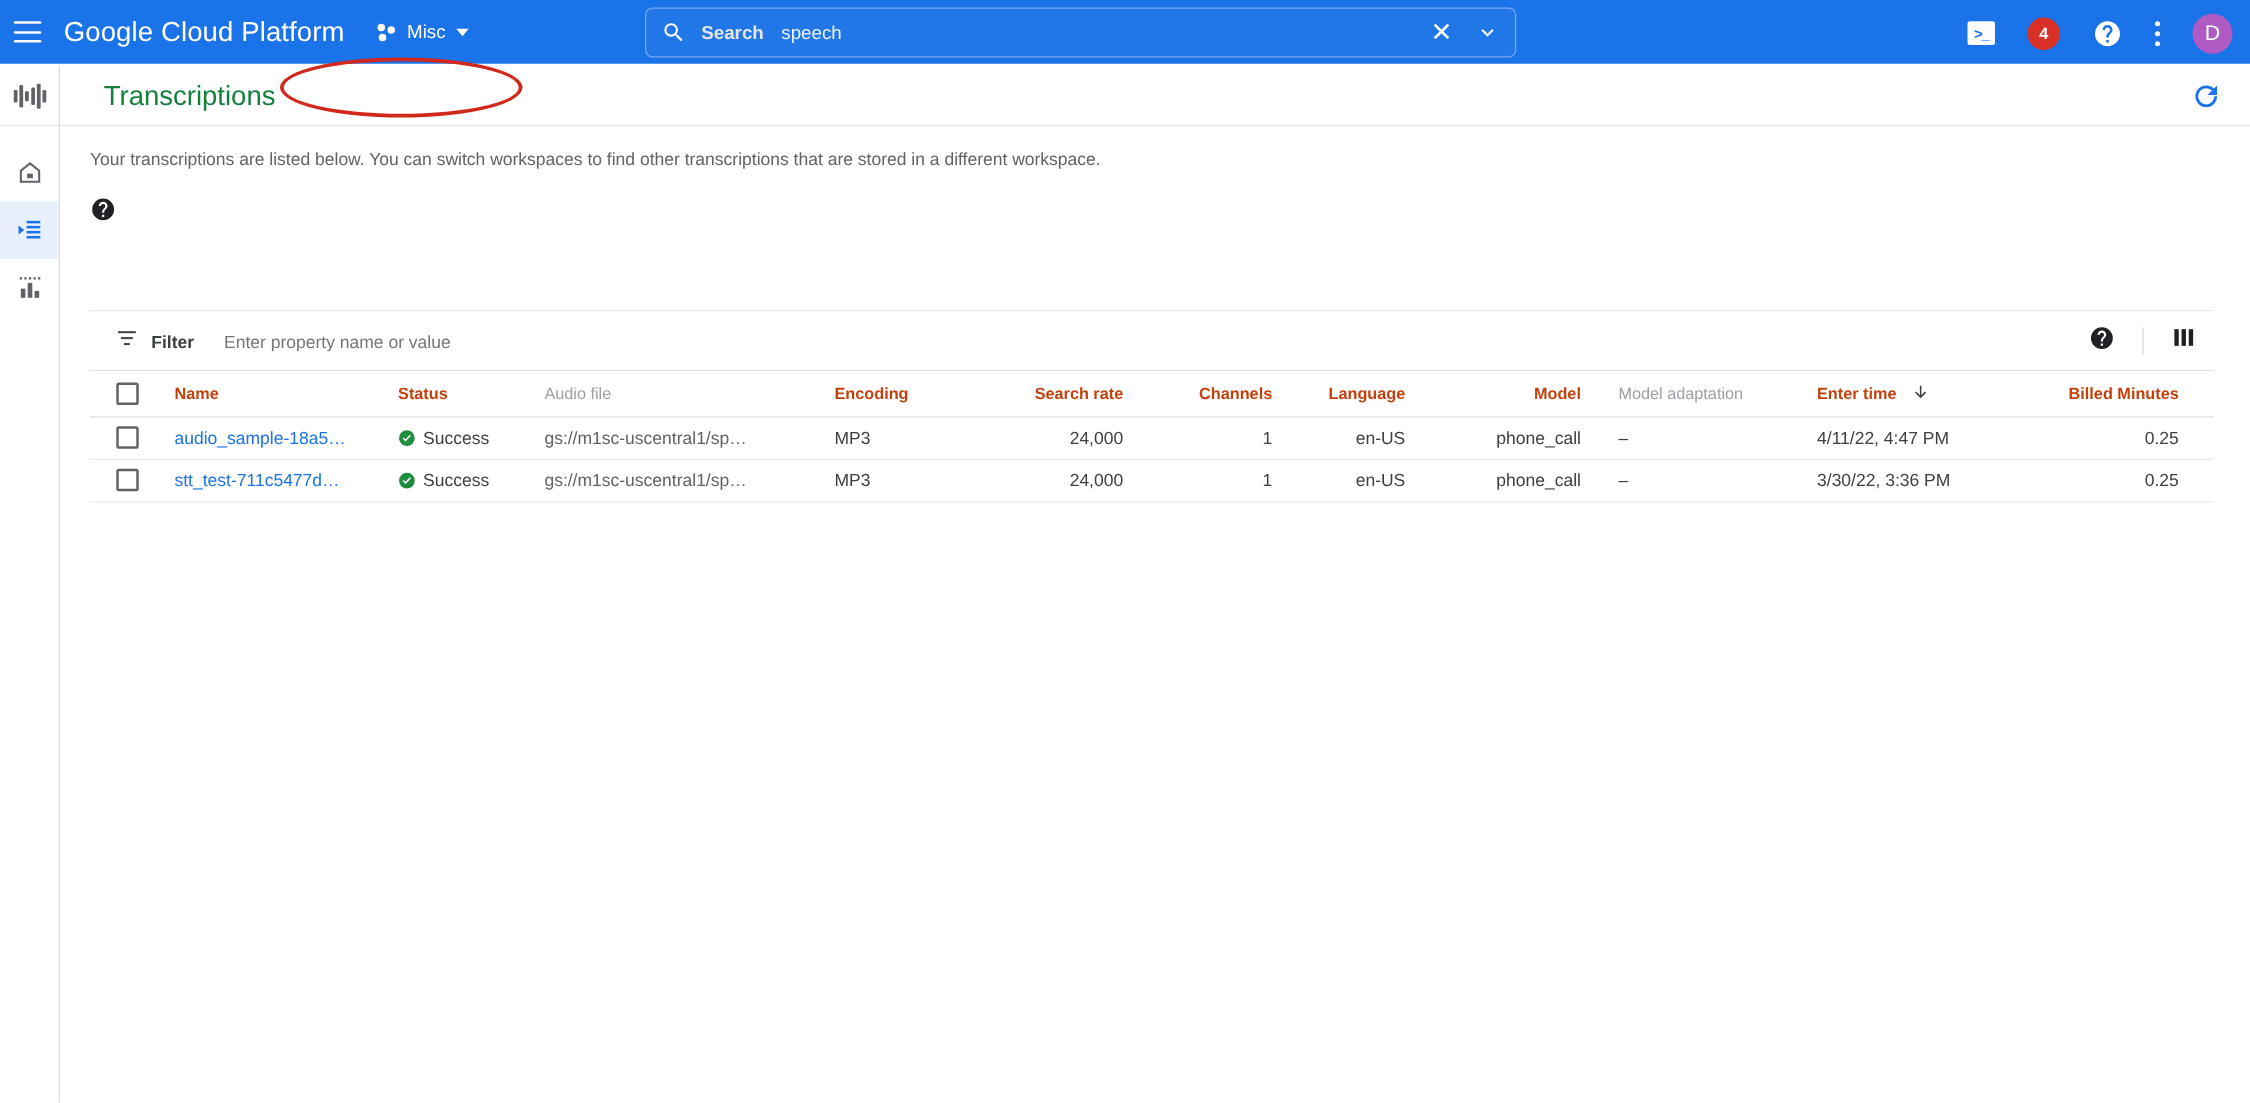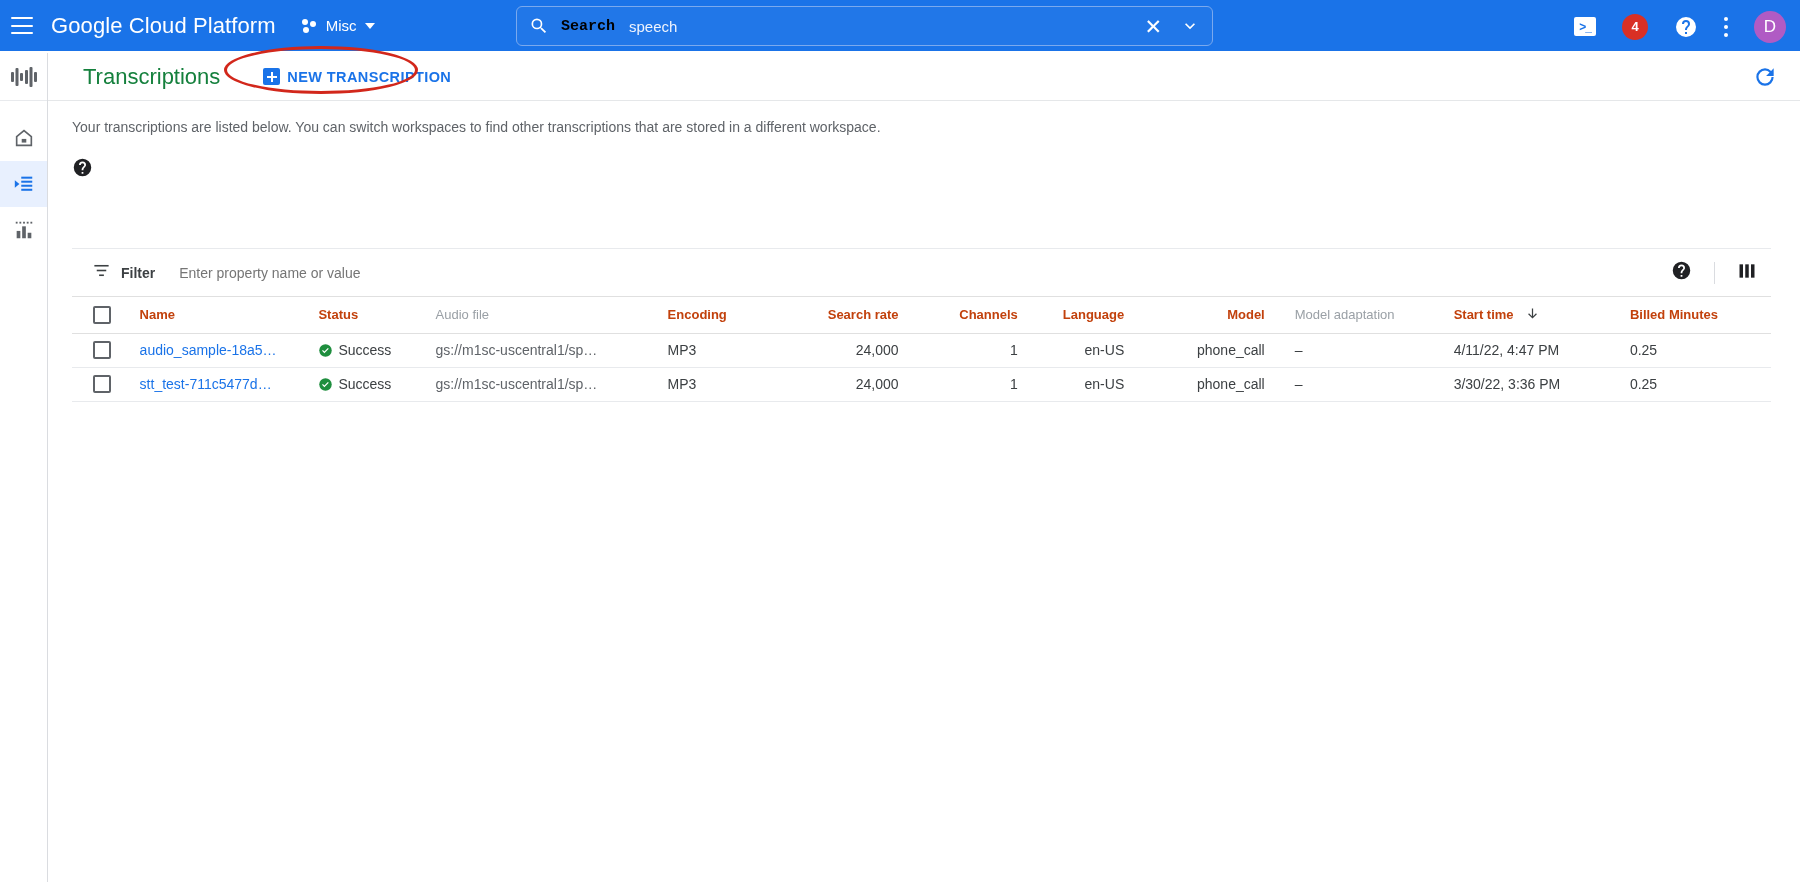--- a/index.html
+++ b/index.html
@@ -43,21 +43,21 @@
 
   
   .search-wrap {
     position: absolute; left: 516px; top: 6px;
     width: 697px; height: 40px;
     border: 1px solid #7aa9ee; border-radius: 6px;
     display: flex; align-items: center; padding: 0 12px;
     background: rgba(255,255,255,0.03);
   }
   .search-icon { width: 20px; height: 20px; margin-right: 12px; flex: 0 0 auto; }
-  .search-label { color: #000000; font-size: 15px; font-weight: bold; margin-right: 14px; font-family: Liberation Mono, monospace; }
+  .search-label { color: #e5e5e5; font-size: 15px; font-weight: bold; margin-right: 14px; }
   .search-value { color: #eef3fd; font-size: 15px; flex: 1 1 auto; }
   .search-clear { color: #fff; font-size: 21px; margin-right: 18px; cursor: pointer; line-height: 1; }
   .search-expand { cursor: pointer; display: flex; align-items: center; }
 
   .top-right {
     position: absolute; right: 14px; top: 0; height: 53px;
     display: flex; align-items: center; gap: 26px;
   }
   .ticon { cursor: pointer; display: flex; align-items: center; justify-content: center; }
   .term-ico {
@@ -187,21 +187,21 @@
   .c-name { width: 168px; text-align: left; }
   .c-status { width: 110px; text-align: left; }
   .c-audio { width: 218px; text-align: left; }
   .c-enc { width: 114px; text-align: left; }
   .c-rate { width: 118px; text-align: right; }
   .c-chan { width: 112px; text-align: right; }
   .c-lang { width: 100px; text-align: right; }
   .c-model { width: 132px; text-align: right; }
   .c-adapt { width: 138px; text-align: left; padding-left: 22px !important; }
   .c-start { width: 190px; text-align: left; padding-left: 34px !important; }
-  .c-billed { width: 140px; text-align: left; padding-right: 28px !important; }
+  .c-billed { width: 140px; text-align: right; padding-right: 28px !important; }
 
   .chk {
     width: 18px; height: 18px; border: 2px solid #5f6368; border-radius: 2px;
     display: inline-block; cursor: pointer; vertical-align: middle;
   }
   .link { color: #1a73e8; text-decoration: none; cursor: pointer; font-size: 14px; }
   .status-cell { display: flex; align-items: center; gap: 5px; }
   .sort-arrow { margin-left: 8px; display: inline-block; vertical-align: -2px; }
   .audio-muted { color: #5f6368; }
 </style>
@@ -301,24 +301,20 @@
         <rect x="4" y="13" width="4" height="8"></rect>
         <rect x="10" y="8" width="4" height="13"></rect>
         <rect x="16" y="15" width="4" height="6"></rect>
       </g>
     </svg>
   </div>
 </div>
 
 <div class="page-head">
   <div class="page-title">Transcriptions</div>
-  <div class="new-btn">
-    <span class="plus-ico"></span>
-    <span class="new-btn-label">NEW TRANSCRIPTION</span>
-  </div>
   <div class="refresh-btn">
     <svg width="26" height="26" viewBox="0 0 24 24">
       <path fill="#1a73e8" d="M17.65 6.35A7.95 7.95 0 0012 4a8 8 0 108 8h-2a6 6 0 11-6-6c1.66 0 3.14.69 4.22 1.78L13 11h7V4l-2.35 2.35z"></path>
     </svg>
   </div>
 </div>
 
 <div class="annot"></div>
 
 <div class="desc">Your transcriptions are listed below. You can switch workspaces to find other transcriptions that are stored in a different workspace.</div>
@@ -373,21 +369,21 @@
         <th class="c-name">Name</th>
         <th class="c-status">Status</th>
         <th class="c-audio muted">Audio file</th>
         <th class="c-enc">Encoding</th>
         <th class="c-rate">Search rate</th>
         <th class="c-chan">Channels</th>
         <th class="c-lang">Language</th>
         <th class="c-model">Model</th>
         <th class="c-adapt muted">Model adaptation</th>
         <th class="c-start">
-          <span>Start time</span>
+          <span>Enter time</span>
           <span class="sort-arrow">
             <svg width="15" height="15" viewBox="0 0 24 24">
                 <path fill="#3c4043" d="M11 4h2v12.2l4.6-4.6L19 13l-7 7-7-7 1.4-1.4 4.6 4.6z"></path>
               </svg>
           </span>
         </th>
         <th class="c-billed">Billed Minutes</th>
       </tr>
     </thead>
     <tbody>

